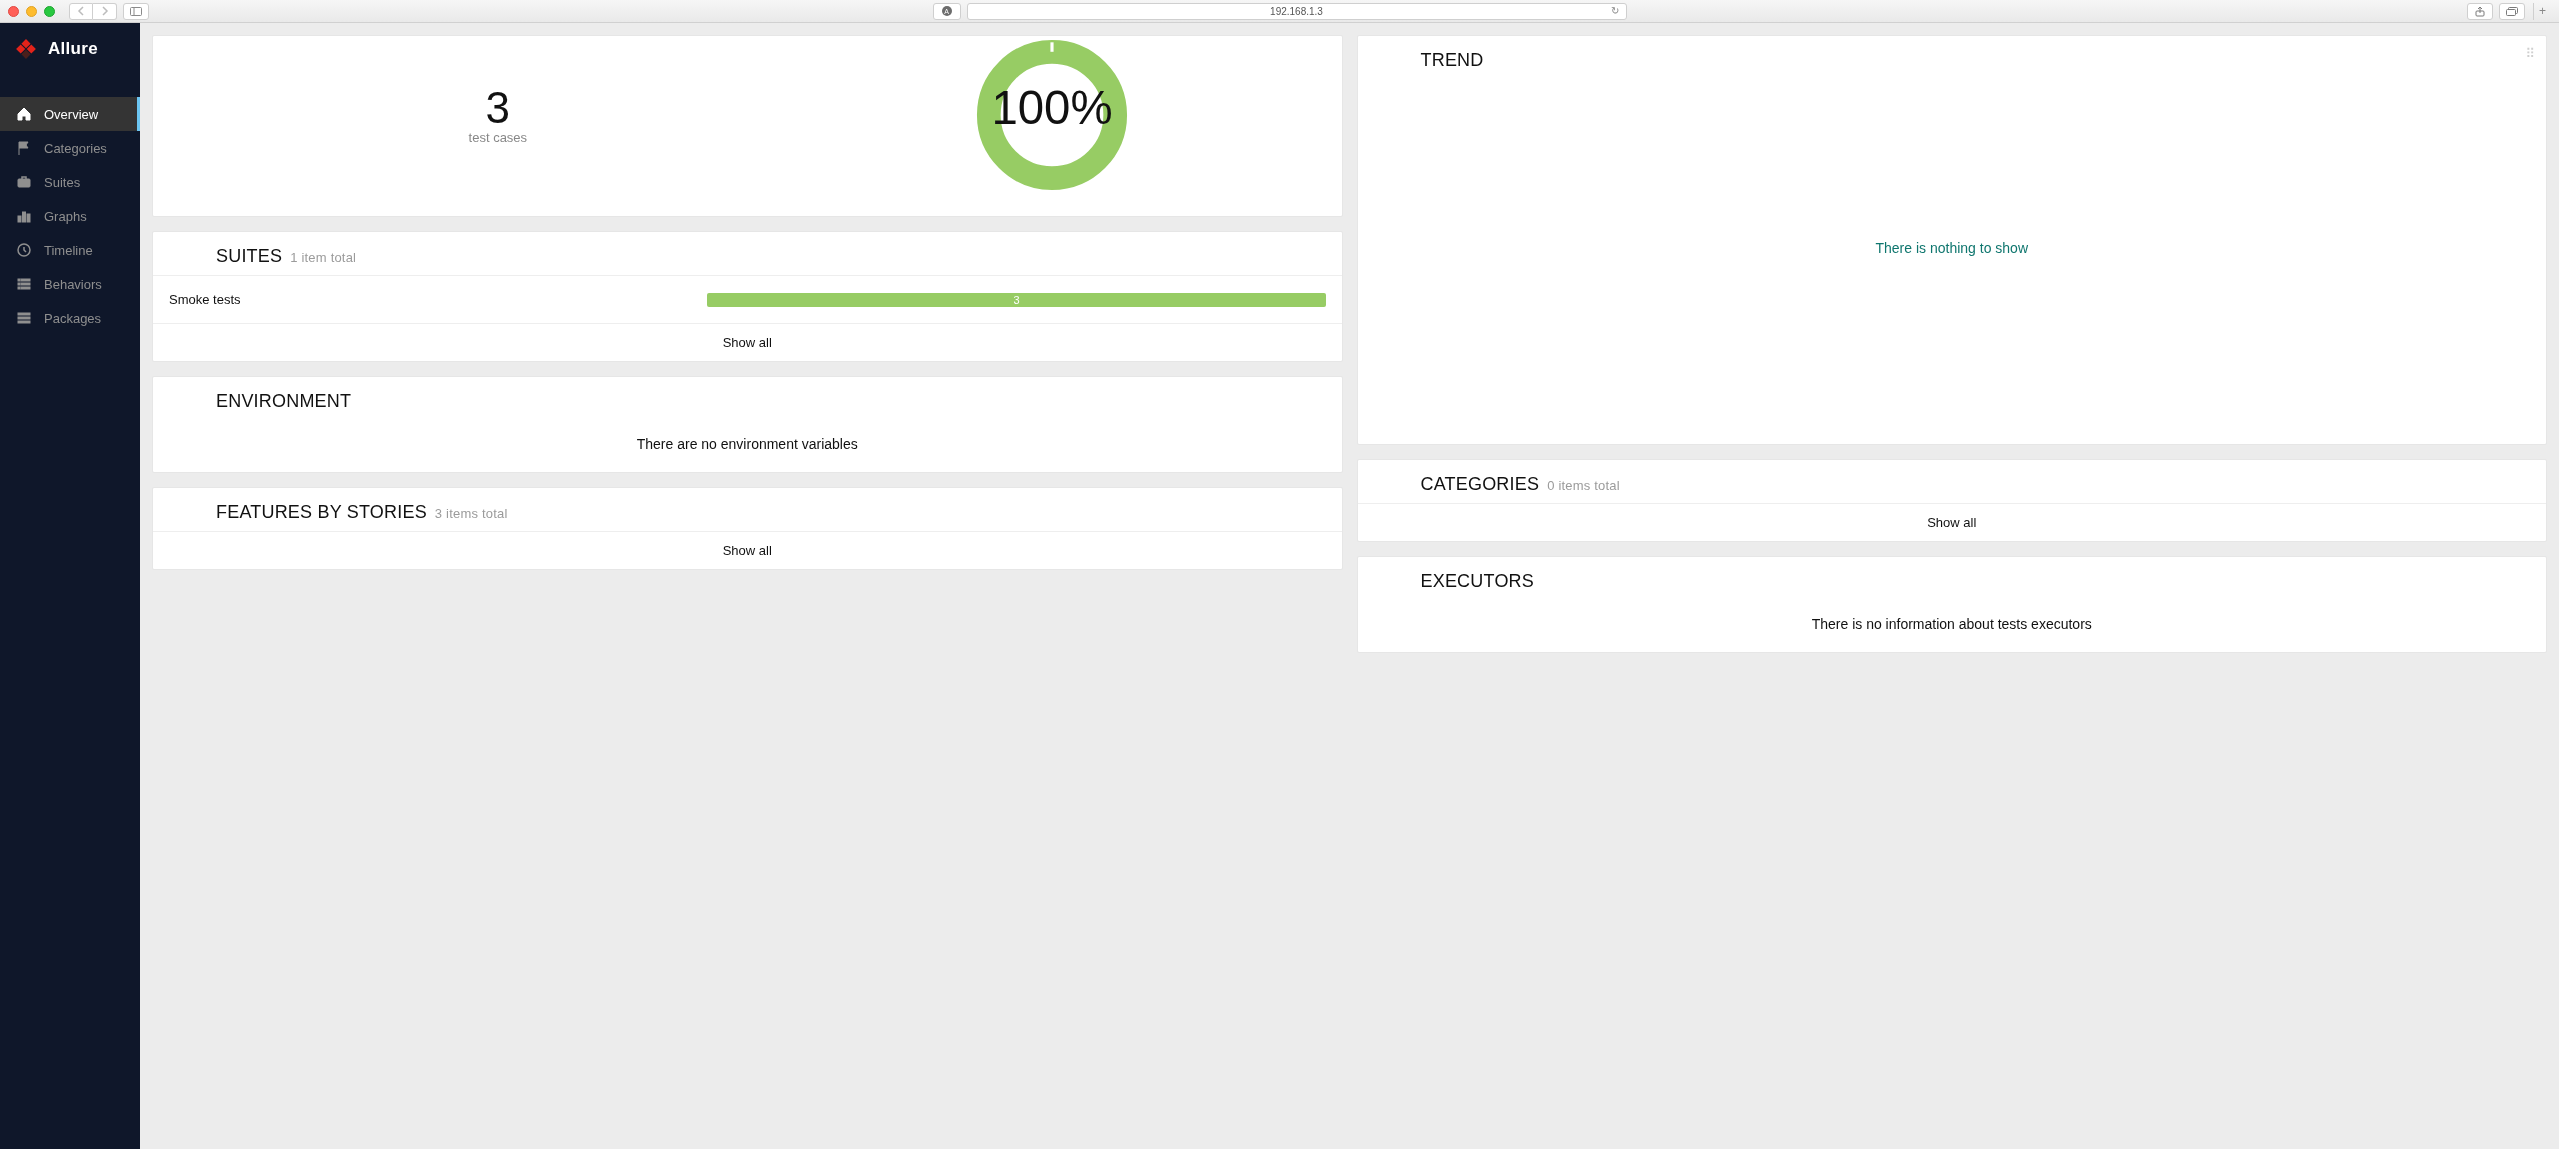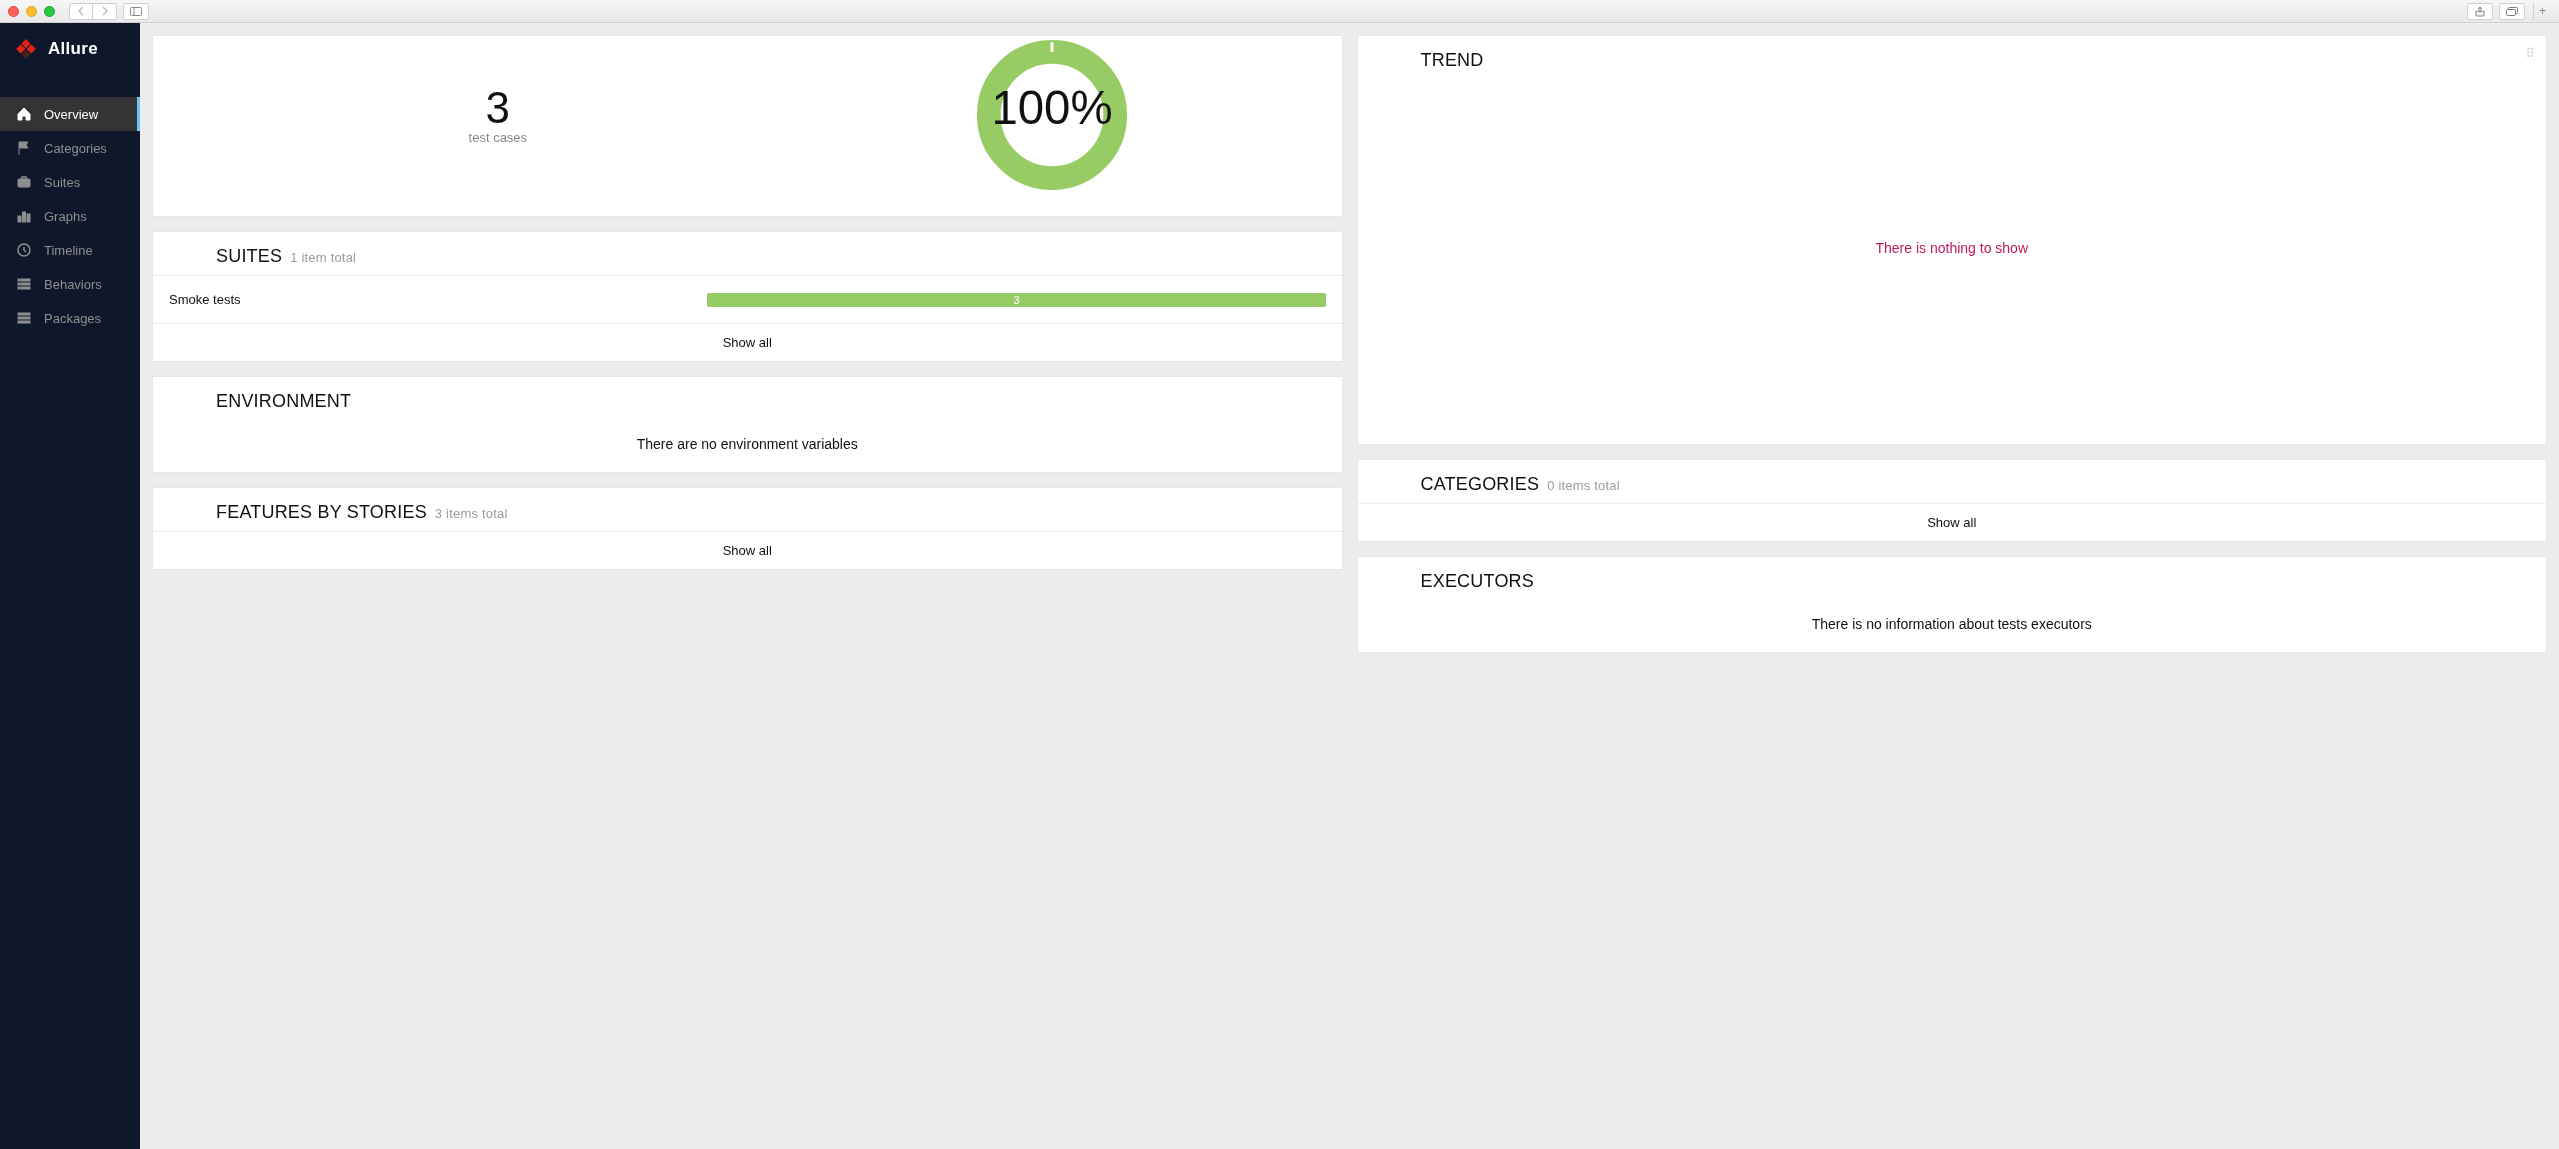--- a/index.html
+++ b/index.html
@@ -74,21 +74,21 @@
 .suite-name { flex:0 0 45%; color:#111; }
 .suite-bar { flex:1; height:14px; background:#97cc64; border-radius:2px; color:#fff; font-size:11px; display:flex; align-items:center; justify-content:center; }
 
 .show-all { text-align:center; padding:11px 0; font-size:13px; color:#111; border-top:1px solid #eee; cursor:pointer; }
 
 .message { text-align:center; padding:16px 0 6px; font-size:14px; color:#111; }
 
 
 .trend { position:relative; min-height:410px; }
 .drag-handle { position:absolute; top:10px; right:10px; color:#cfcfcf; font-size:13px; cursor:move; letter-spacing:1px; }
-.trend-body { position:absolute; left:0; right:0; top:50%; text-align:center; font-size:14px; color:#be185d; }
+.trend-body { position:absolute; left:0; right:0; top:50%; text-align:center; font-size:14px; color:#0f766e; }
 
 </style>
 </head>
 <body>
 
 <div class="mac-chrome">
   <div class="traffic-lights">
     <div class="traffic-light tl-red"></div>
     <div class="traffic-light tl-yellow"></div>
     <div class="traffic-light tl-green"></div>
@@ -105,20 +105,29 @@
         </svg>
     </div>
   </div>
   <div class="sidebar-btn">
     <svg width="12" height="9" viewBox="0 0 12 9">
         <rect x="0.5" y="0.5" width="11" height="8" rx="1" fill="none" stroke="#8a8a8a"></rect>
         <line x1="4" y1="0.5" x2="4" y2="8.5" stroke="#8a8a8a"></line>
       </svg>
   </div>
 
+  <div class="url-group">
+    <div class="reader-btn">
+        <span>A</span>
+      </div>
+    <div class="url-bar">
+      <span>192.168.1.3</span>
+      <span class="url-reload">↻</span>
+    </div>
+  </div>
 
   <div class="right-tools">
     <div class="tool-btn">
       <svg width="10" height="11" viewBox="0 0 10 11">
           <path d="M5 7 V1 M3 3 L5 1 L7 3" stroke="#7a7a7a" stroke-width="1" fill="none"></path>
           <rect x="1" y="5" width="8" height="5" rx="1" fill="none" stroke="#7a7a7a"></rect>
         </svg>
     </div>
     <div class="tool-btn">
       <svg width="12" height="9" viewBox="0 0 12 9">

